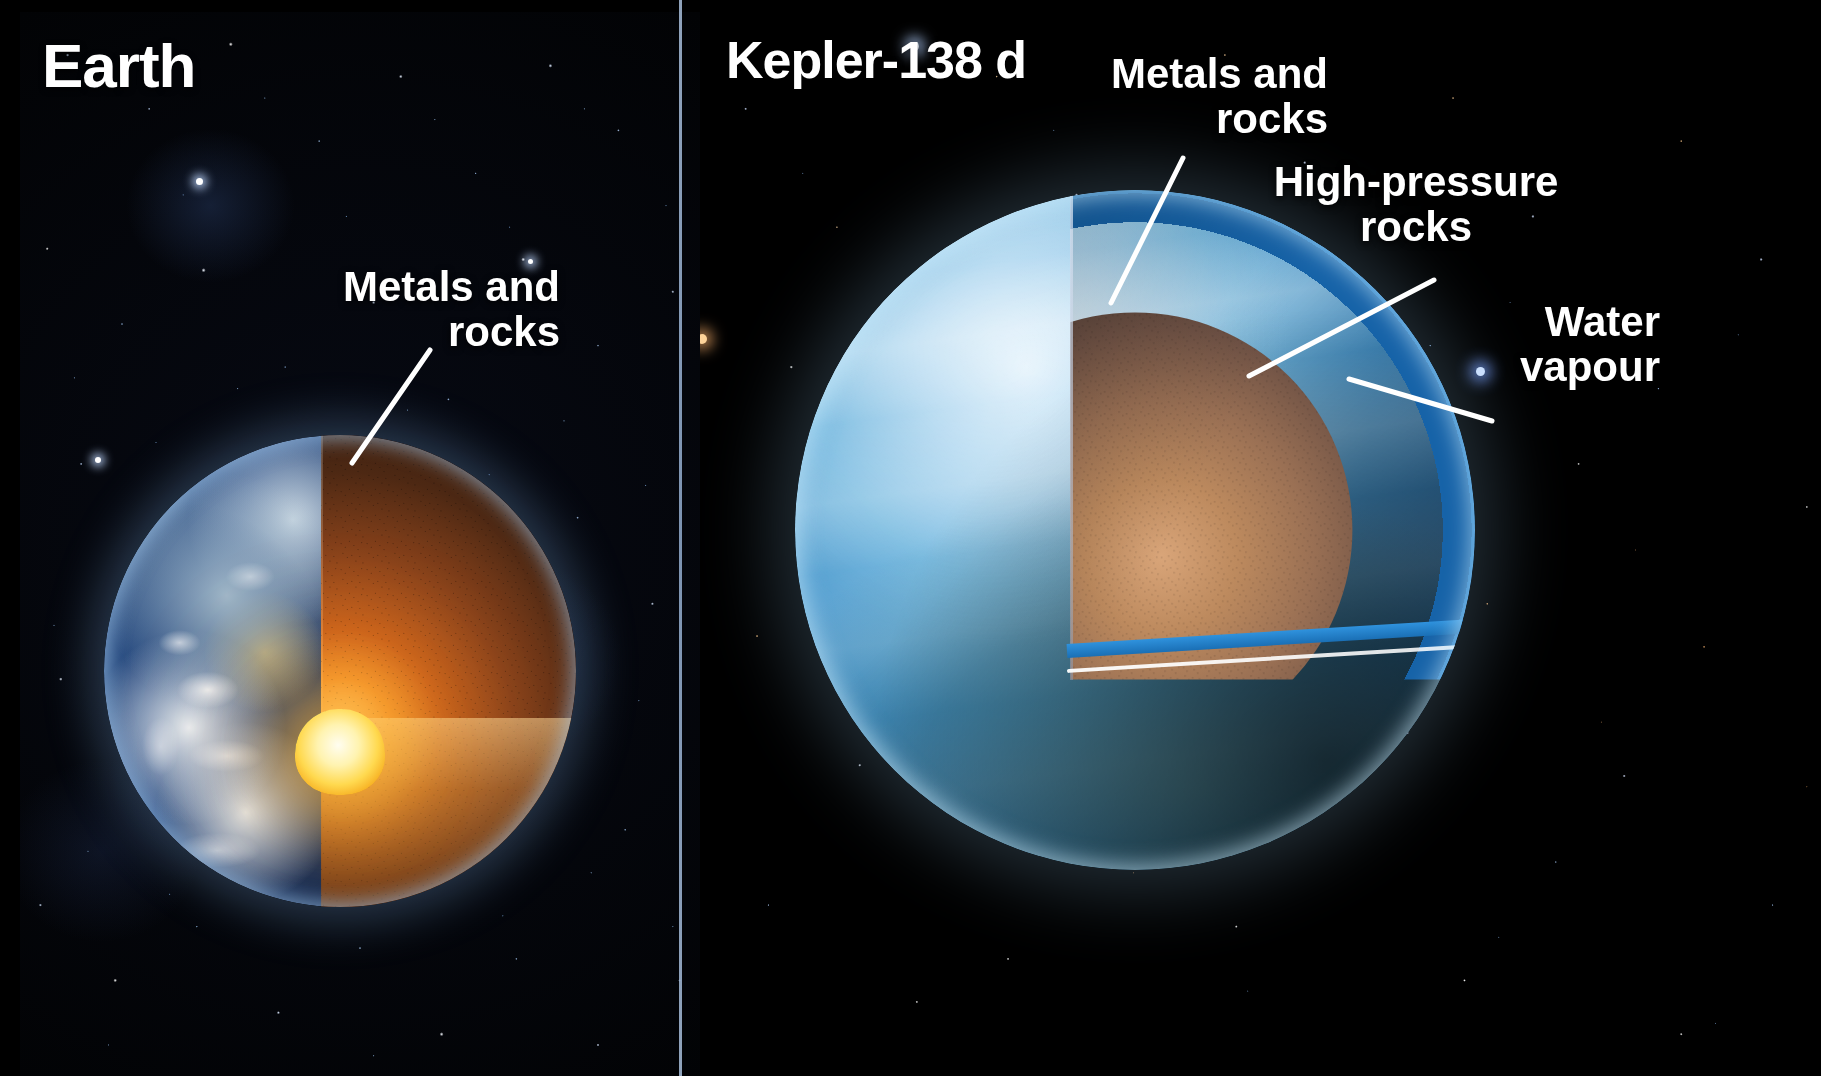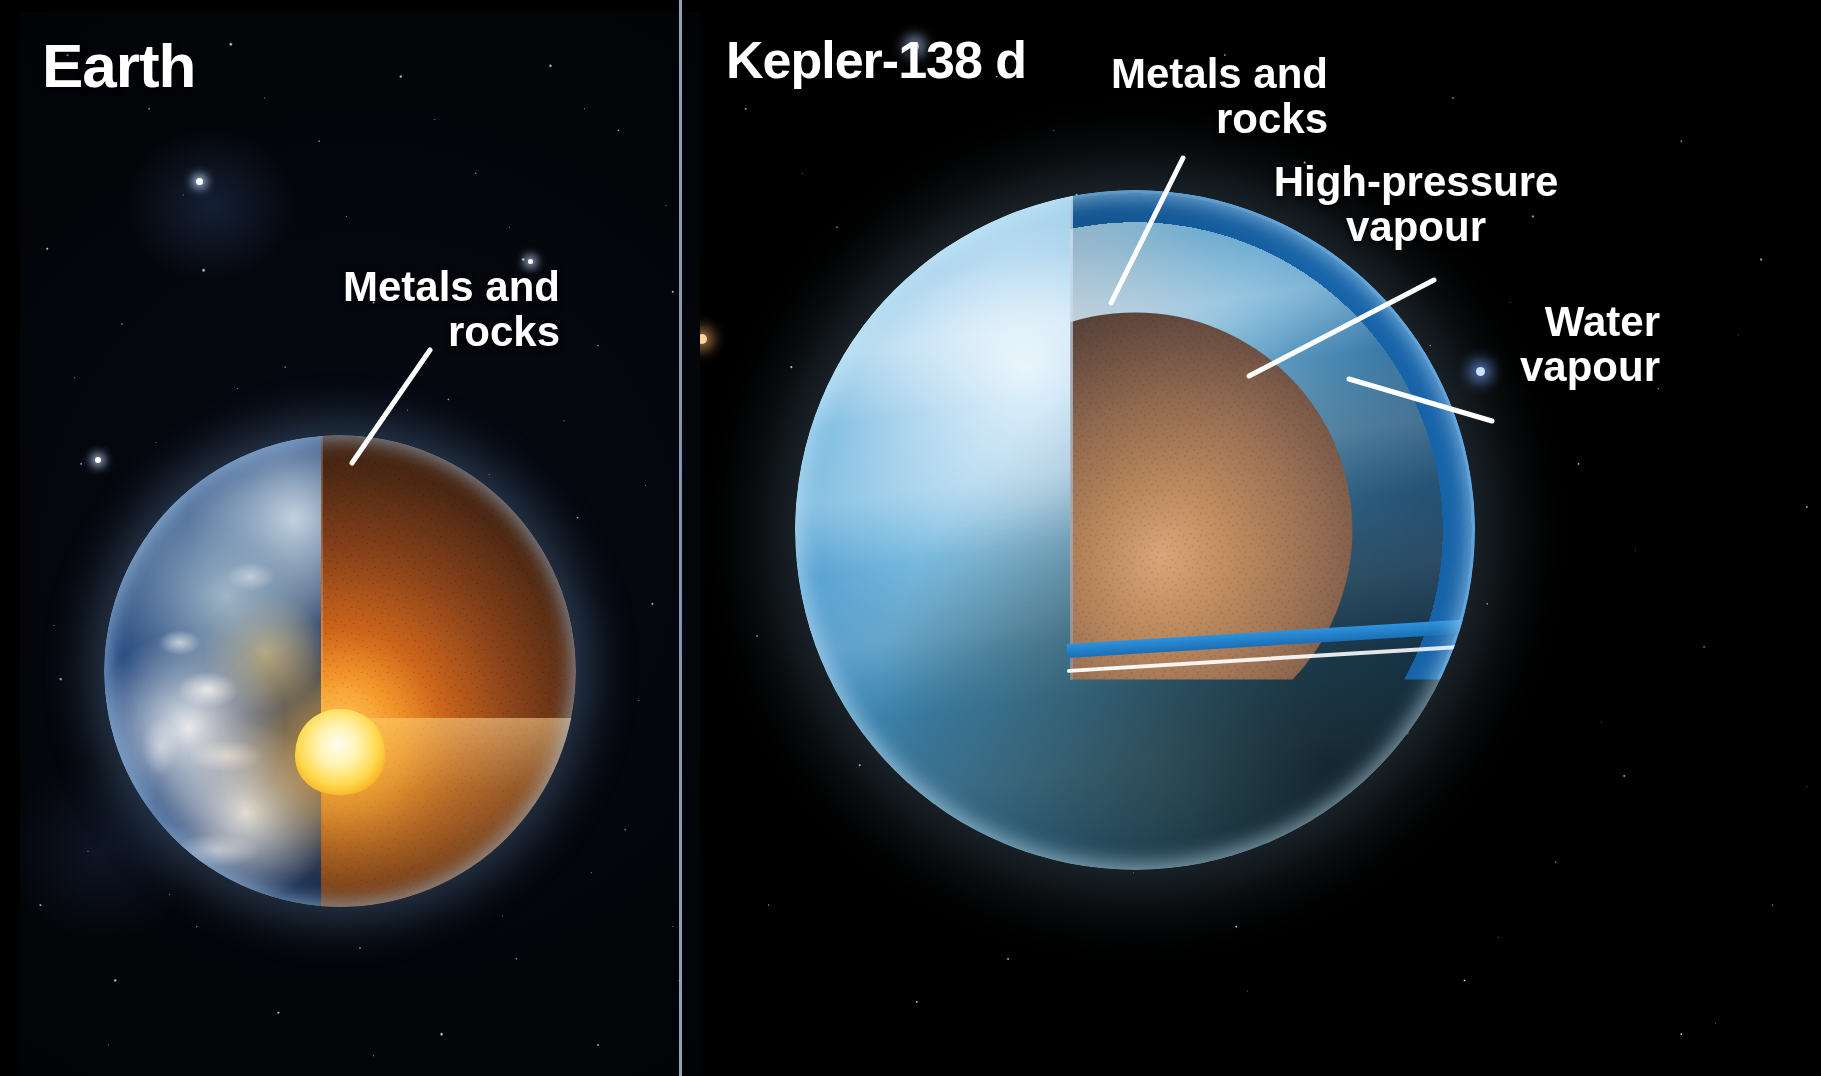--- a/index.html
+++ b/index.html
@@ -479,21 +479,21 @@
     <div class="kep-cutplane-rim"></div>
     <div class="kep-limb"></div>
   </div>
 
   <div class="title" id="title-kepler" style="left:26px;">Kepler-138 d</div>
 
   <div class="callout" id="label-kep-metals" style="left:338px;">Metals and
 rocks</div>
 
   <div class="callout" id="label-kep-hpwater" style="left:566px;">High-pressure
-vapour</div>
+rocks</div>
 
   <div class="callout" id="label-kep-vapour" style="left:720px;">Water
 vapour</div>
 </div>
 
 <div id="divider"></div>
 
 <svg id="leaders" width="1821" height="1076">
   <line stroke="#ffffff" stroke-width="5" stroke-linecap="round" x1="352" y1="463" x2="430" y2="350"></line>
   <line stroke="#ffffff" stroke-width="5" stroke-linecap="round" x1="1111" y1="303" x2="1183" y2="158"></line>

